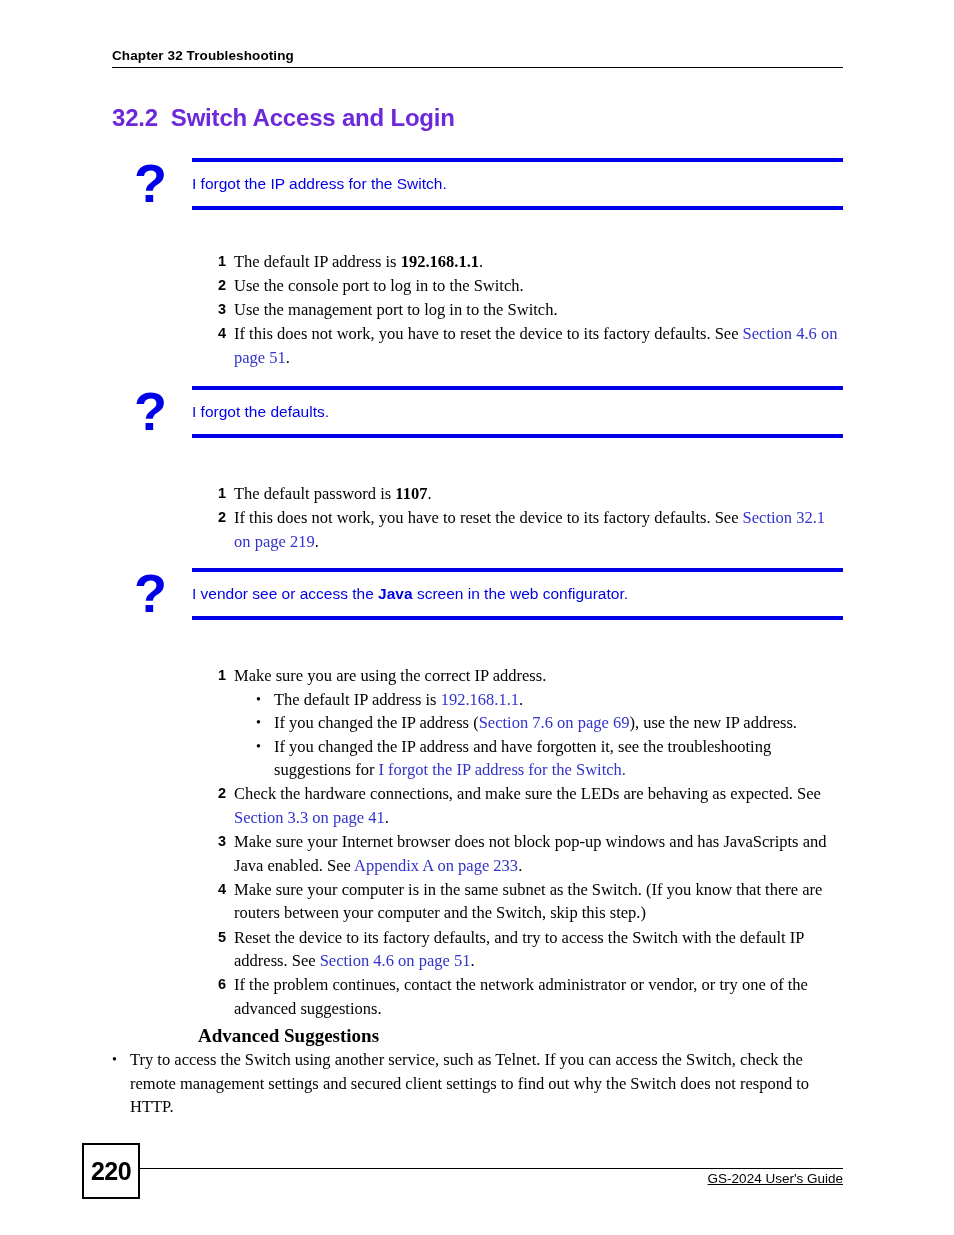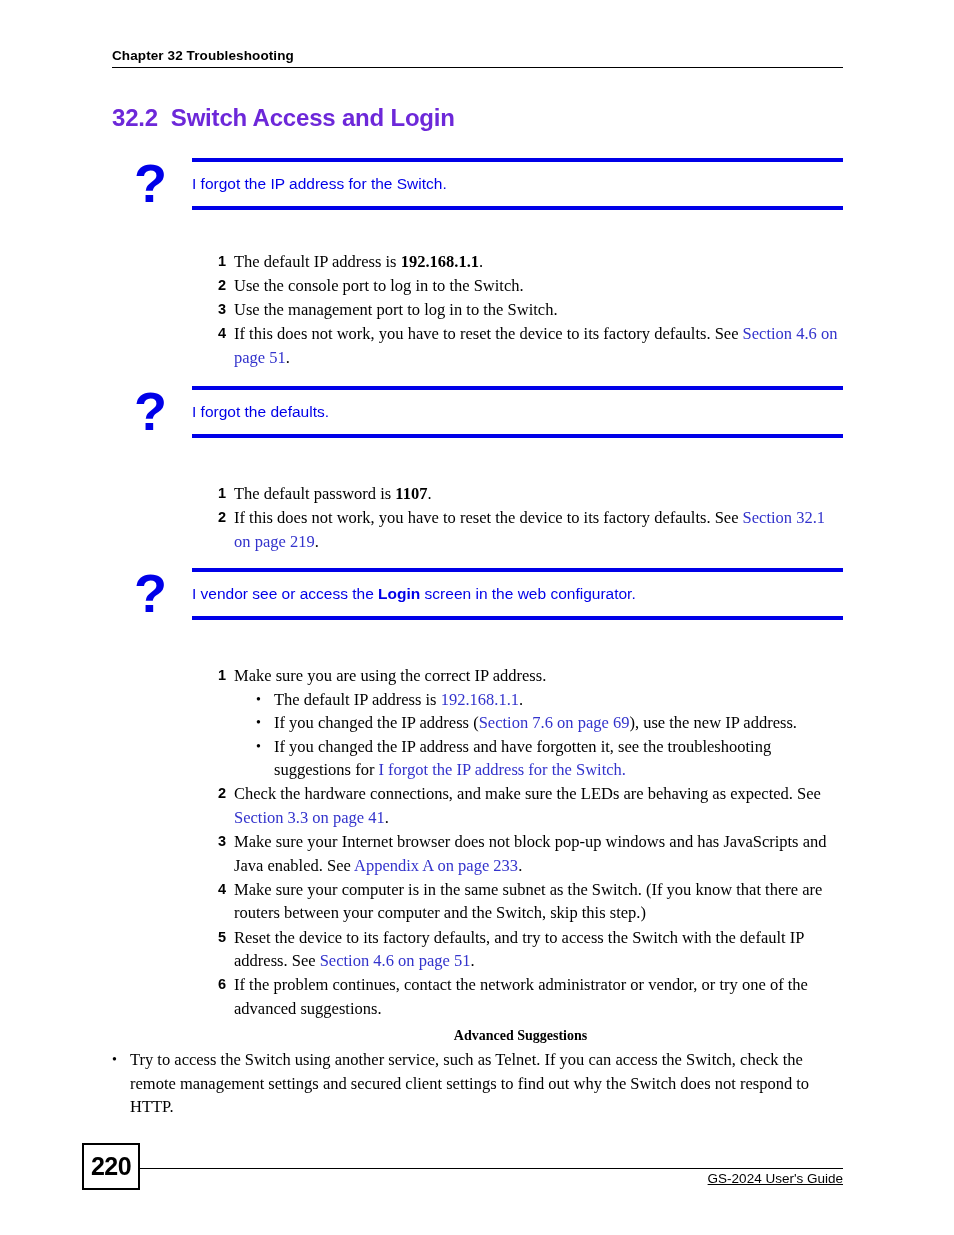--- a/index.html
+++ b/index.html
@@ -158,25 +158,24 @@
     position: absolute;
     left: 0;
     top: 0;
     font-size: 14px;
     line-height: 23.6px;
   }
 
   .adv-heading {
     font-family: "Liberation Serif", "DejaVu Serif", serif;
     font-weight: bold;
-    font-size: 14px;
+    font-size: 19px;
     line-height: 23.6px;
     padding-left: 86px;
     margin-top: 4px;
-    text-align: center;
   }
   .adv-list {
     padding-left: 86px;
     margin-top: 1px;
   }
 
   a.xref, .xref {
     color: #3333cc;
     text-decoration: none;
   }
@@ -188,21 +187,21 @@
     left: 82px;
     top: 1143px;
     width: 761px;
     height: 60px;
   }
   .pagenum-box {
     position: absolute;
     left: 0;
     top: 0;
     width: 58px;
-    height: 47px;
+    height: 56px;
     border: 2.5px solid #000;
     box-sizing: border-box;
     display: flex;
     align-items: center;
     justify-content: center;
   }
   .pagenum {
     font-family: "Liberation Sans", "DejaVu Sans", sans-serif;
     font-size: 25px;
     font-weight: bold;
@@ -286,21 +285,21 @@
           <span class="num">2</span>
           <span class="li-text"><span>If this does not work, you have to reset the device to its factory defaults. See </span><a class="xref" href="#">Section 32.1 on page 219</a><span>.</span></span>
         </li>
       </ol>
     </div>
 
   <div class="qblock" id="qblock-2" style="top:568px;">
     <div class="qmark">?</div>
     <div class="qrules">
       <div class="qrule"></div>
-      <div class="qtext" id="qtext-2"><span>I vendor see or access the </span><b>Login</b><span> screen in the web configurator.</span></div>
+      <div class="qtext" id="qtext-2"><span>I vendor see or access the </span><b>Java</b><span> screen in the web configurator.</span></div>
       <div class="qrule"></div>
     </div>
   </div>
   <div class="body-block" id="steps-2" style="top:664px;">
       <ol class="numlist">
         <li>
           <span class="num">1</span>
           <span class="li-text"><span>Make sure you are using the correct IP address.</span></span>
           <ul class="sub-bullets">
             <li><span class="bullet">•</span><span><span>The default IP address is </span><a class="xref" href="#">192.168.1.1</a><span>.</span></span></li>

